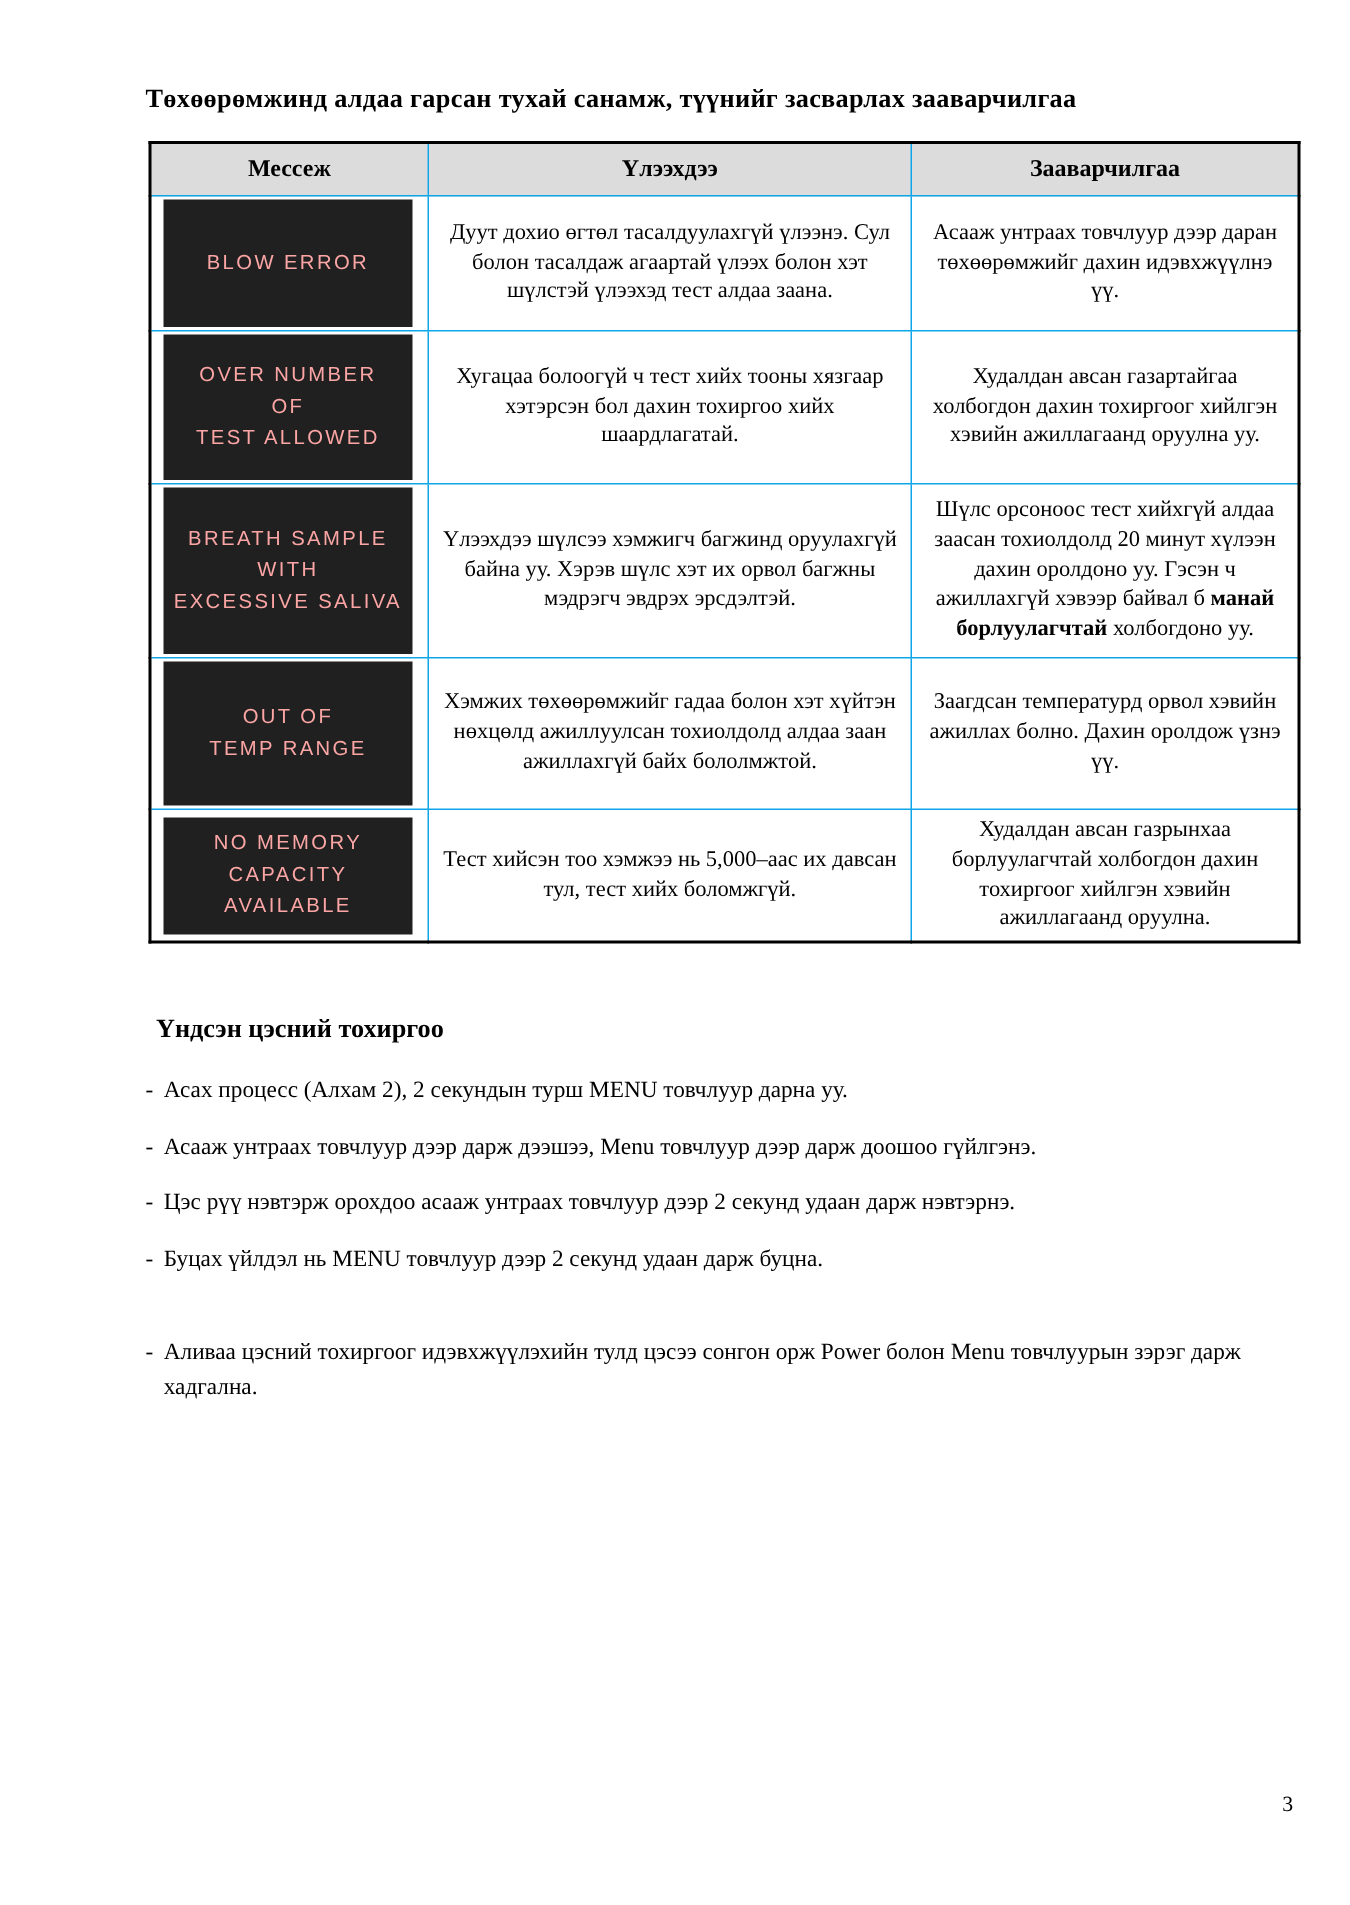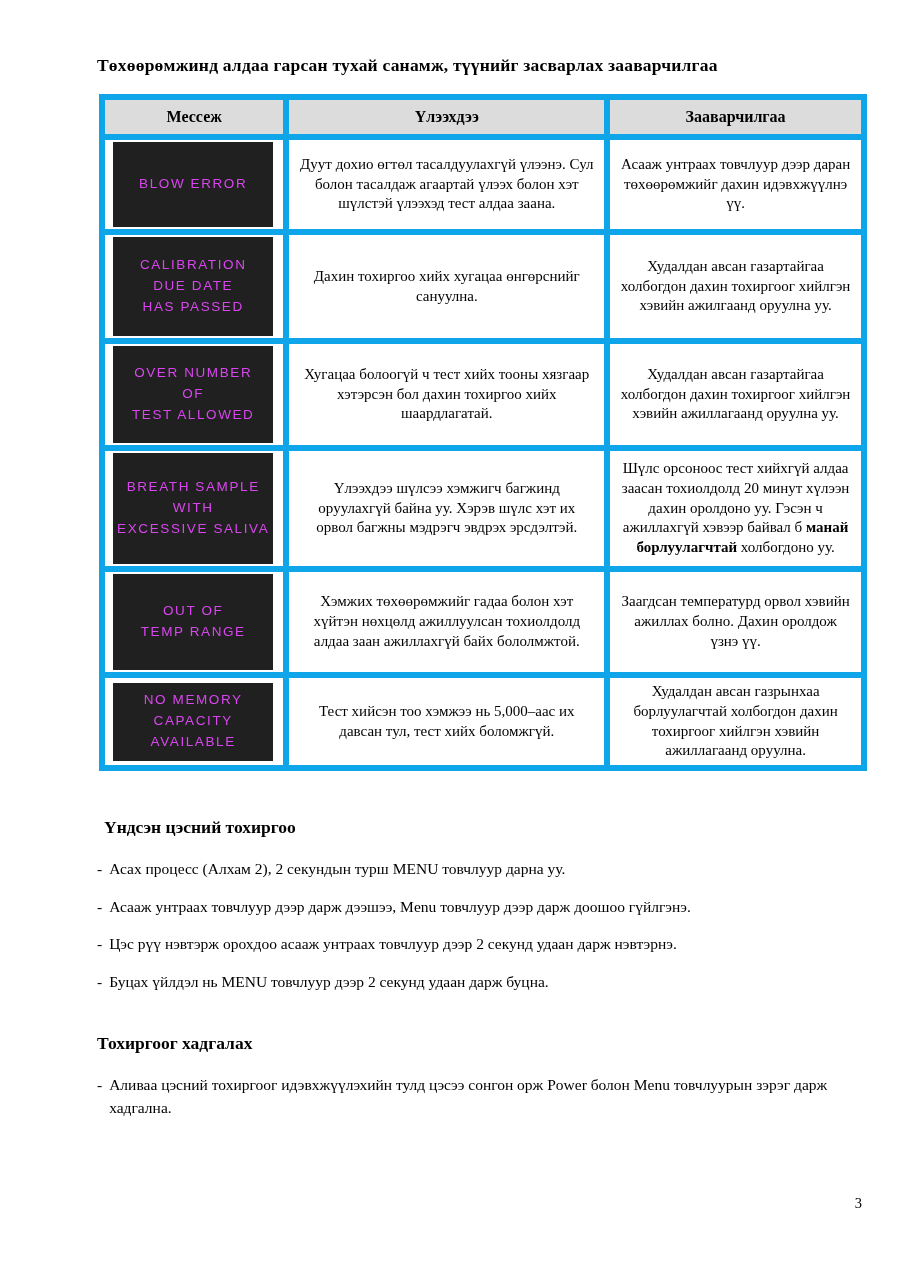--- a/index.html
+++ b/index.html
@@ -18,39 +18,39 @@
     font-size:17.5px; font-weight:bold; letter-spacing:0.2px;
     margin:0 0 18px 0;
   }
 
   table.err-table {
     width:768px; margin-left:2px;
     border-collapse:collapse;
     border:2px solid #000;
     table-layout:fixed;
   }
-  .err-table th, .err-table td { border:6px solid #0ea5e9; }
+  .err-table th, .err-table td { border:1px solid #0ea5e9; }
   .err-table th {
     background:#dcdcdc;
     font-size:16px; font-weight:bold;
     height:30px; text-align:center;
     padding:2px 4px;
   }
   .col-msg { width:24.2%; }
   .col-desc { width:42.1%; }
   .col-instr { width:33.7%; }
 
   .err-table td {
     font-size:15px; line-height:1.32;
     padding:4px 9px;
     text-align:center; vertical-align:middle;
   }
   td.msg-cell { padding:0; vertical-align:middle; }
   .lcd {
-    background:#202020; color:#d946ef;
+    background:#202020; color:#fca5a5;
     font-family:"Liberation Sans", sans-serif;
     font-size:13.5px; font-weight:400;
     letter-spacing:1.6px;
     display:flex; flex-direction:column;
     justify-content:center; align-items:center;
     text-align:center; line-height:1.55;
     margin:2px 10px 2px 8px;
   }
   .row1 .lcd{height:85px}
   .row2 .lcd{height:68px}
@@ -107,31 +107,20 @@
       <tbody>
         <tr class="row1">
           <td class="msg-cell">
             <div class="lcd">
               <div>BLOW ERROR</div>
             </div>
           </td>
           <td class="cell-description">Дуут дохио өгтөл тасалдуулахгүй үлээнэ. Сул болон тасалдаж агаартай үлээх болон хэт шүлстэй үлээхэд тест алдаа заана.</td>
           <td class="cell-instruction">Асааж унтраах товчлуур дээр даран төхөөрөмжийг дахин идэвхжүүлнэ үү.</td>
         </tr>
-        <tr class="row3">
-          <td class="msg-cell">
-            <div class="lcd">
-              <div>CALIBRATION</div>
-              <div>DUE DATE</div>
-              <div>HAS PASSED</div>
-            </div>
-          </td>
-          <td class="cell-description">Дахин тохиргоо хийх хугацаа өнгөрснийг сануулна.</td>
-          <td class="cell-instruction">Худалдан авсан газартайгаа холбогдон дахин тохиргоог хийлгэн хэвийн ажилгаанд оруулна уу.</td>
-        </tr>
         <tr class="row4">
           <td class="msg-cell">
             <div class="lcd">
               <div>OVER NUMBER</div>
               <div>OF</div>
               <div>TEST ALLOWED</div>
             </div>
           </td>
           <td class="cell-description">Хугацаа болоогүй ч тест хийх тооны хязгаар хэтэрсэн бол дахин тохиргоо хийх шаардлагатай.</td>
           <td class="cell-instruction">Худалдан авсан газартайгаа холбогдон дахин тохиргоог хийлгэн хэвийн ажиллагаанд оруулна уу.</td>
@@ -191,21 +180,20 @@
           <span class="bullet-text">Цэс рүү нэвтэрж орохдоо асааж унтраах товчлуур дээр 2 секунд удаан дарж нэвтэрнэ.</span>
         </div>
         <div class="bullet">
           <span class="bullet-marker">-</span>
           <span class="bullet-text">Буцах үйлдэл нь MENU товчлуур дээр 2 секунд удаан дарж буцна.</span>
         </div>
       </div>
     </div>
 
     <div class="section">
-      <h2 class="section-heading">Тохиргоог хадгалах</h2>
       <div class="bullets">
         <div class="bullet">
           <span class="bullet-marker">-</span>
           <span class="bullet-text">Аливаа цэсний тохиргоог идэвхжүүлэхийн тулд цэсээ сонгон орж Power болон Menu товчлуурын зэрэг дарж хадгална.</span>
         </div>
       </div>
     </div>
 
   </div>
 

